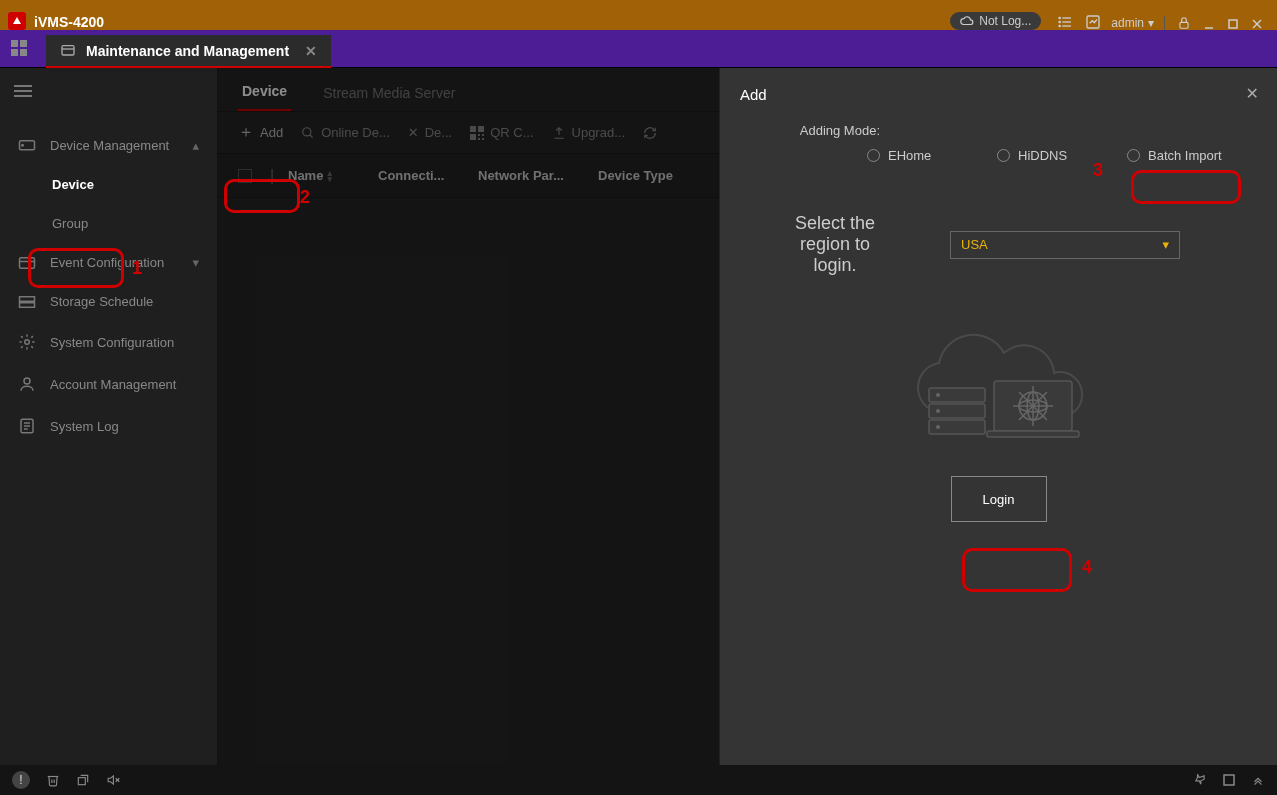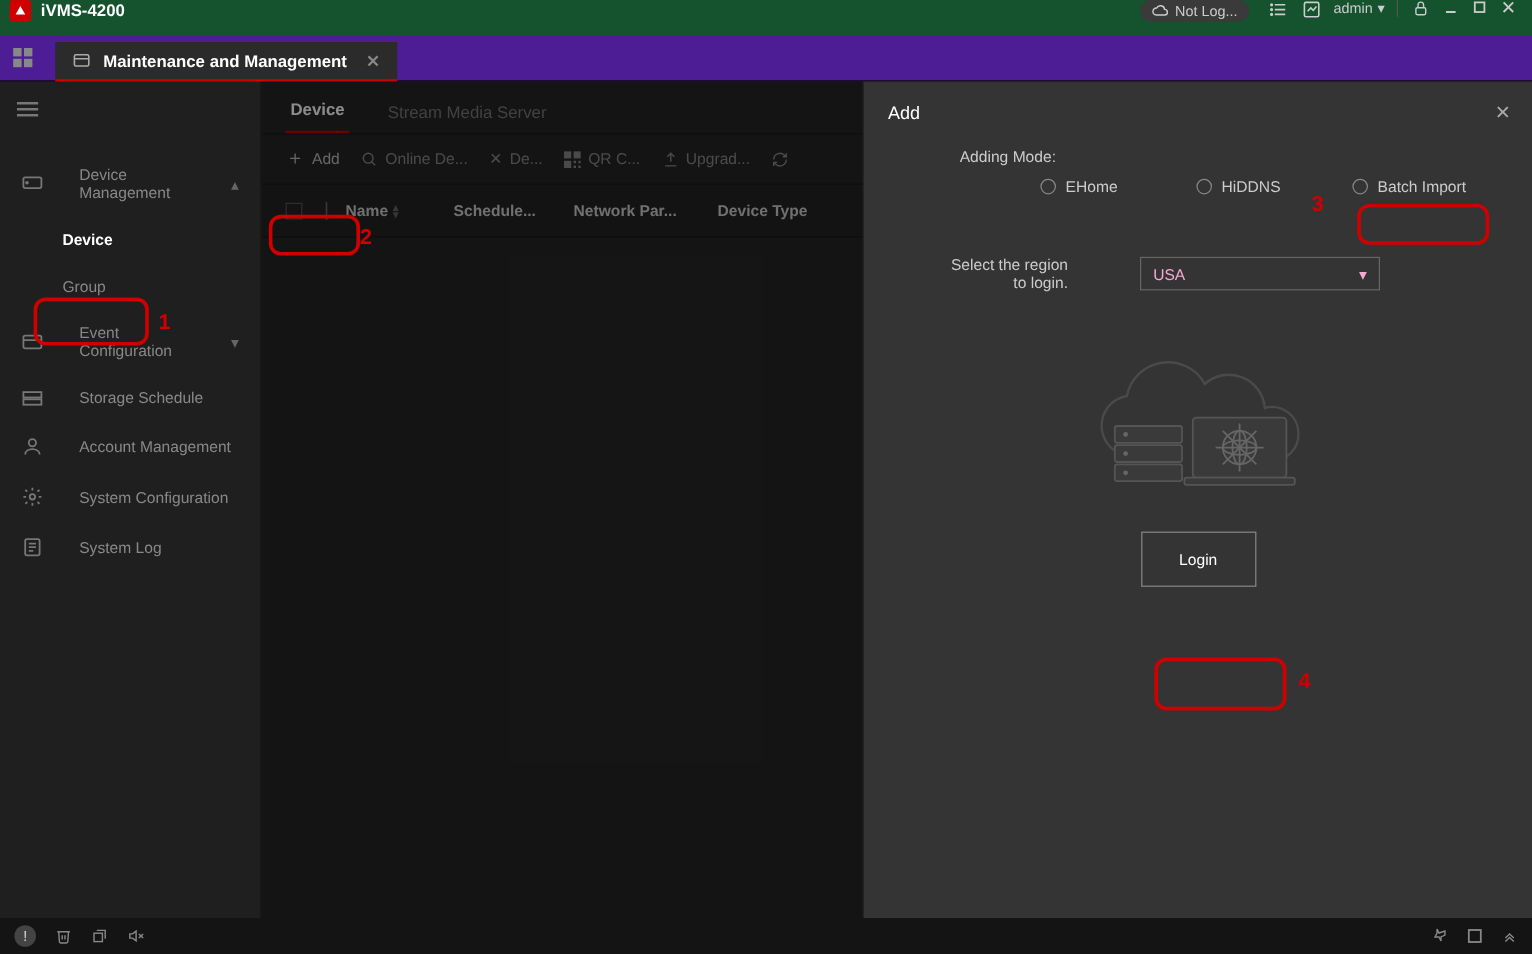--- a/index.html
+++ b/index.html
@@ -1,19 +1,19 @@
 <!DOCTYPE html>
 <html><head>
 <meta charset="utf-8">
 <style>
   * { box-sizing: border-box; margin: 0; padding: 0; font-family: "Segoe UI", Arial, sans-serif; }
   body { width: 1277px; height: 795px; background: #1a1a1a; color: #ccc; overflow: hidden; position: relative; }
   
   
-  .titlebar { height: 30px; background: #14532d; display: flex; align-items: flex-start; padding: 0 8px; }
+  .titlebar { height: 30px; background: #a16207; display: flex; align-items: flex-end; padding: 0 8px; }
   .titlebar .logo { width: 18px; height: 18px; background: #d10000; border-radius: 3px; margin-right: 8px; display:flex; align-items:center; justify-content:center;}
   .titlebar .logo svg{width:10px;height:10px;}
   .titlebar .title { color: #fff; font-weight: bold; font-size: 14px; }
   .titlebar .spacer { flex: 1; }
   .titlebar .cloud-btn { background: #3a3a3a; border-radius: 12px; padding: 2px 10px; font-size: 12px; color: #ccc; display: flex; align-items: center; gap: 5px; margin-right: 10px; cursor:pointer;}
   .titlebar .icon-btn { color: #ccc; margin: 0 6px; cursor: pointer; display:flex; align-items:center;}
   .titlebar .user { color: #ccc; font-size: 12px; margin: 0 4px; display:flex; align-items:center; gap:4px;}
   .titlebar .sep { width:1px; height:14px; background:#555; margin:0 6px;}
   
   
@@ -23,21 +23,21 @@
   .tabstrip .tab .tab-icon{color:#aaa;}
   .tabstrip .tab .close{color:#888; font-size:14px; margin-left:6px;}
   .tabstrip .tab::after{content:""; position:absolute; left:0; right:0; bottom:-1px; height:2px; background:#d10000;}
   
   
   .main { display:flex; height: calc(795px - 30px - 38px - 30px); }
   
   
   .sidebar { width: 218px; background:#1f1f1f; border-right:1px solid #111; display:flex; flex-direction:column; padding-top:6px;}
   .sidebar .ham { padding:10px 14px; color:#777;}
-  .sidebar .item { display:flex; align-items:center; padding:12px 18px; color:#888; font-size:13px; cursor:pointer; gap:30px;}
+  .sidebar .item { display:flex; align-items:center; padding:12px 18px; color:#888; font-size:13px; cursor:pointer; gap:14px;}
   .sidebar .item .chev{margin-left:auto; color:#666;}
   .sidebar .subitem { padding:12px 18px 12px 52px; color:#888; font-size:13px; cursor:pointer;}
   .sidebar .subitem.active{ color:#fff; font-weight:600;}
   
   
   .content { flex:1; background:#262626; display:flex; flex-direction:column; position:relative;}
   .subtabs { height:44px; display:flex; align-items:flex-end; padding-left:20px; gap:28px; border-bottom:1px solid #1a1a1a;}
   .subtabs .stab { color:#777; font-size:14px; padding:10px 4px; cursor:pointer;}
   .subtabs .stab.active{ color:#fff; font-weight:700; border-bottom:2px solid #d10000;}
   
@@ -57,22 +57,22 @@
   .panel .p-title{ color:#fff; font-size:15px; font-weight:500; margin-bottom:20px;}
   .panel .p-close{ position:absolute; top:16px; right:18px; color:#aaa; cursor:pointer; font-size:16px;}
   .panel .row{ display:flex; margin-bottom:10px;}
   .panel .lbl{ width:150px; text-align:right; color:#ccc; font-size:13px; padding-right:10px;}
   .panel .radios{ display:flex; gap:0; flex:1;}
   .panel .radio{ width:130px; display:flex; align-items:center; gap:8px; color:#ccc; font-size:13px; cursor:pointer;}
   .panel .radio .r{ width:13px; height:13px; border:1px solid #888; border-radius:50%; display:flex; align-items:center; justify-content:center;}
   .panel .radio.sel .r{ border-color:#d10000;}
   .panel .radio.sel .r::after{content:""; width:7px; height:7px; background:#d10000; border-radius:50%;}
   .panel .region-row{ margin-top:50px; display:flex; align-items:center;}
-  .panel .region-lbl{ flex:0 0 210px; text-align:right; color:#ccc; font-size:13px; padding-right:60px; padding-left:40px;}
-  .panel .select{ width:200px; height:28px; border:1px solid #666; background:#343434; color:#f9a8d4; font-size:13px; display:flex; align-items:center; padding:4px 10px; justify-content:space-between; cursor:pointer;}
+  .panel .region-lbl{ flex:0 0 210px; text-align:center; color:#ccc; font-size:18px; padding-right:60px; padding-left:40px;}
+  .panel .select{ width:230px; height:28px; border:1px solid #666; background:#343434; color:#eab308; font-size:13px; display:flex; align-items:center; padding:4px 10px; justify-content:space-between; cursor:pointer;}
   .panel .illus{ margin:50px auto 20px; width:240px; height:130px; display:flex; align-items:center; justify-content:center;}
   .panel .welcome{ text-align:center; color:#ddd; font-size:20px; font-weight:300; margin-bottom:14px;}
   .panel .login-btn{ display:block; margin:0 auto; width:96px; height:46px; border:1px solid #888; background:transparent; color:#fff; font-size:13px; cursor:pointer;}
   
   
   .anno{ position:absolute; border:3px solid #d10000; border-radius:10px; pointer-events:none;}
   .anno-num{ position:absolute; color:#d10000; font-weight:bold; font-size:18px;}
   
   
   .statusbar{ position:absolute; bottom:0; left:0; right:0; height:30px; background:#141414; display:flex; align-items:center; padding:0 12px; gap:16px;}
@@ -203,34 +203,34 @@
           <svg width="18" height="14" viewBox="0 0 24 18" fill="none" stroke="#777" stroke-width="2">
             <rect x="2" y="2" width="20" height="6"></rect>
             <rect x="2" y="10" width="20" height="6"></rect>
           </svg>
         </span>
       <span>Storage Schedule</span>
     </div>
     <div class="item">
       <span>
           <svg width="18" height="18" viewBox="0 0 24 24" fill="none" stroke="#777" stroke-width="2">
+            <circle cx="12" cy="12" r="3"></circle>
+            <path d="M12 2v3M12 19v3M4.2 4.2l2.1 2.1M17.7 17.7l2.1 2.1M2 12h3M19 12h3M4.2 19.8l2.1-2.1M17.7 6.3l2.1-2.1"></path>
+          </svg>
+        </span>
+      <span>System Configuration</span>
+    </div>
+    <div class="item">
+      <span>
+          <svg width="18" height="18" viewBox="0 0 24 24" fill="none" stroke="#777" stroke-width="2">
             <circle cx="12" cy="8" r="4"></circle>
             <path d="M4 21c0-4 4-6 8-6s8 2 8 6"></path>
           </svg>
         </span>
       <span>Account Management</span>
-    </div>
-    <div class="item">
-      <span>
-          <svg width="18" height="18" viewBox="0 0 24 24" fill="none" stroke="#777" stroke-width="2">
-            <circle cx="12" cy="12" r="3"></circle>
-            <path d="M12 2v3M12 19v3M4.2 4.2l2.1 2.1M17.7 17.7l2.1 2.1M2 12h3M19 12h3M4.2 19.8l2.1-2.1M17.7 6.3l2.1-2.1"></path>
-          </svg>
-        </span>
-      <span>System Configuration</span>
     </div>
     <div class="item">
       <span>
           <svg width="18" height="18" viewBox="0 0 24 24" fill="none" stroke="#777" stroke-width="2">
             <rect x="4" y="3" width="16" height="18" rx="2"></rect>
             <line x1="8" y1="8" x2="16" y2="8"></line>
             <line x1="8" y1="12" x2="16" y2="12"></line>
             <line x1="8" y1="16" x2="13" y2="16"></line>
           </svg>
         </span>
@@ -294,21 +294,21 @@
     <div class="table-head">
       <div class="cb"></div>
       <div style="width:10px; color:#666;">|</div>
       <div class="col" style="width:90px;">
           <span>Name</span>
           <span class="col-sort">
             <span>▴</span>
             <span>▾</span>
           </span>
         </div>
-      <div class="col" style="width:100px;">Schedule...</div>
+      <div class="col" style="width:100px;">Connecti...</div>
       <div class="col" style="width:120px;">Network Par...</div>
       <div class="col" style="width:100px;">Device Type</div>
     </div>
     <div class="dimmer"></div>
   </div>
 </div>
 
 <div class="panel">
   <div class="p-title">Add</div>
   <div class="p-close">✕</div>

